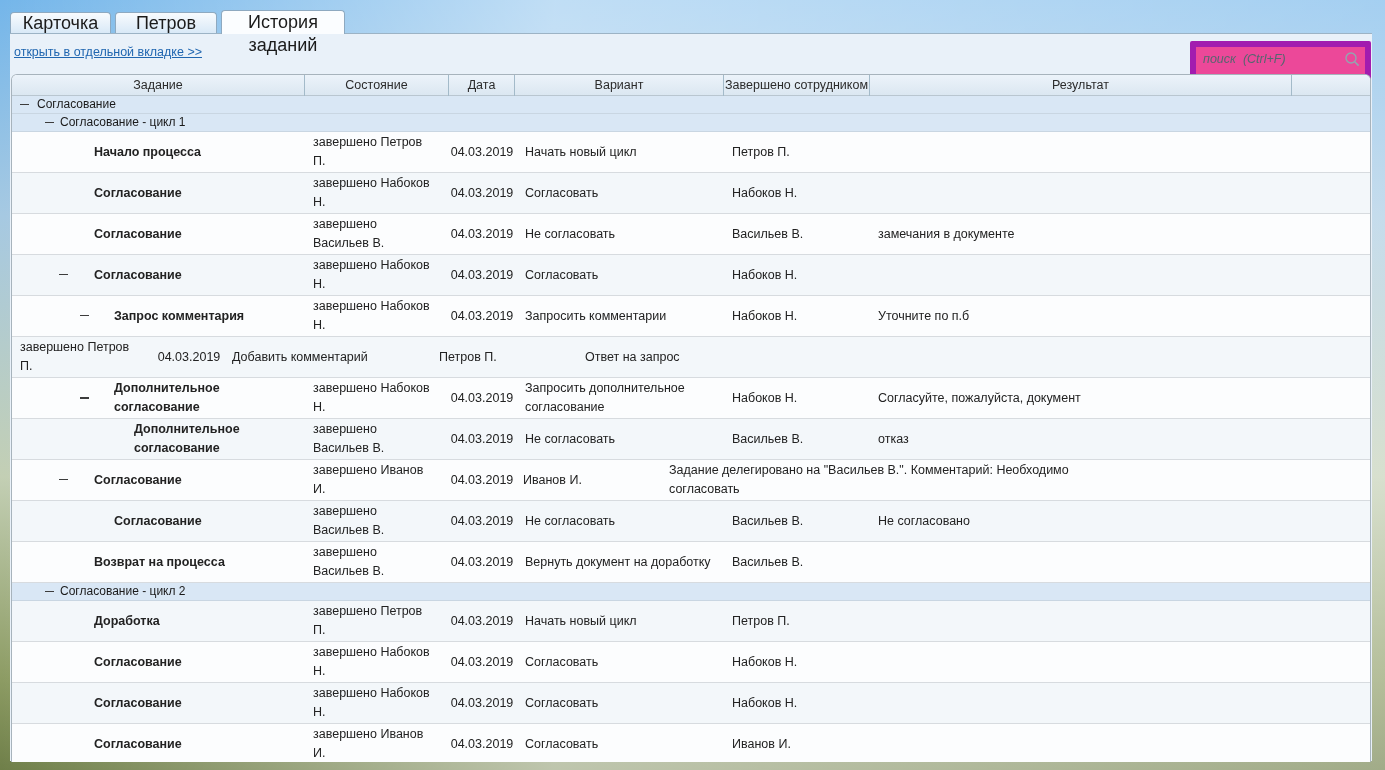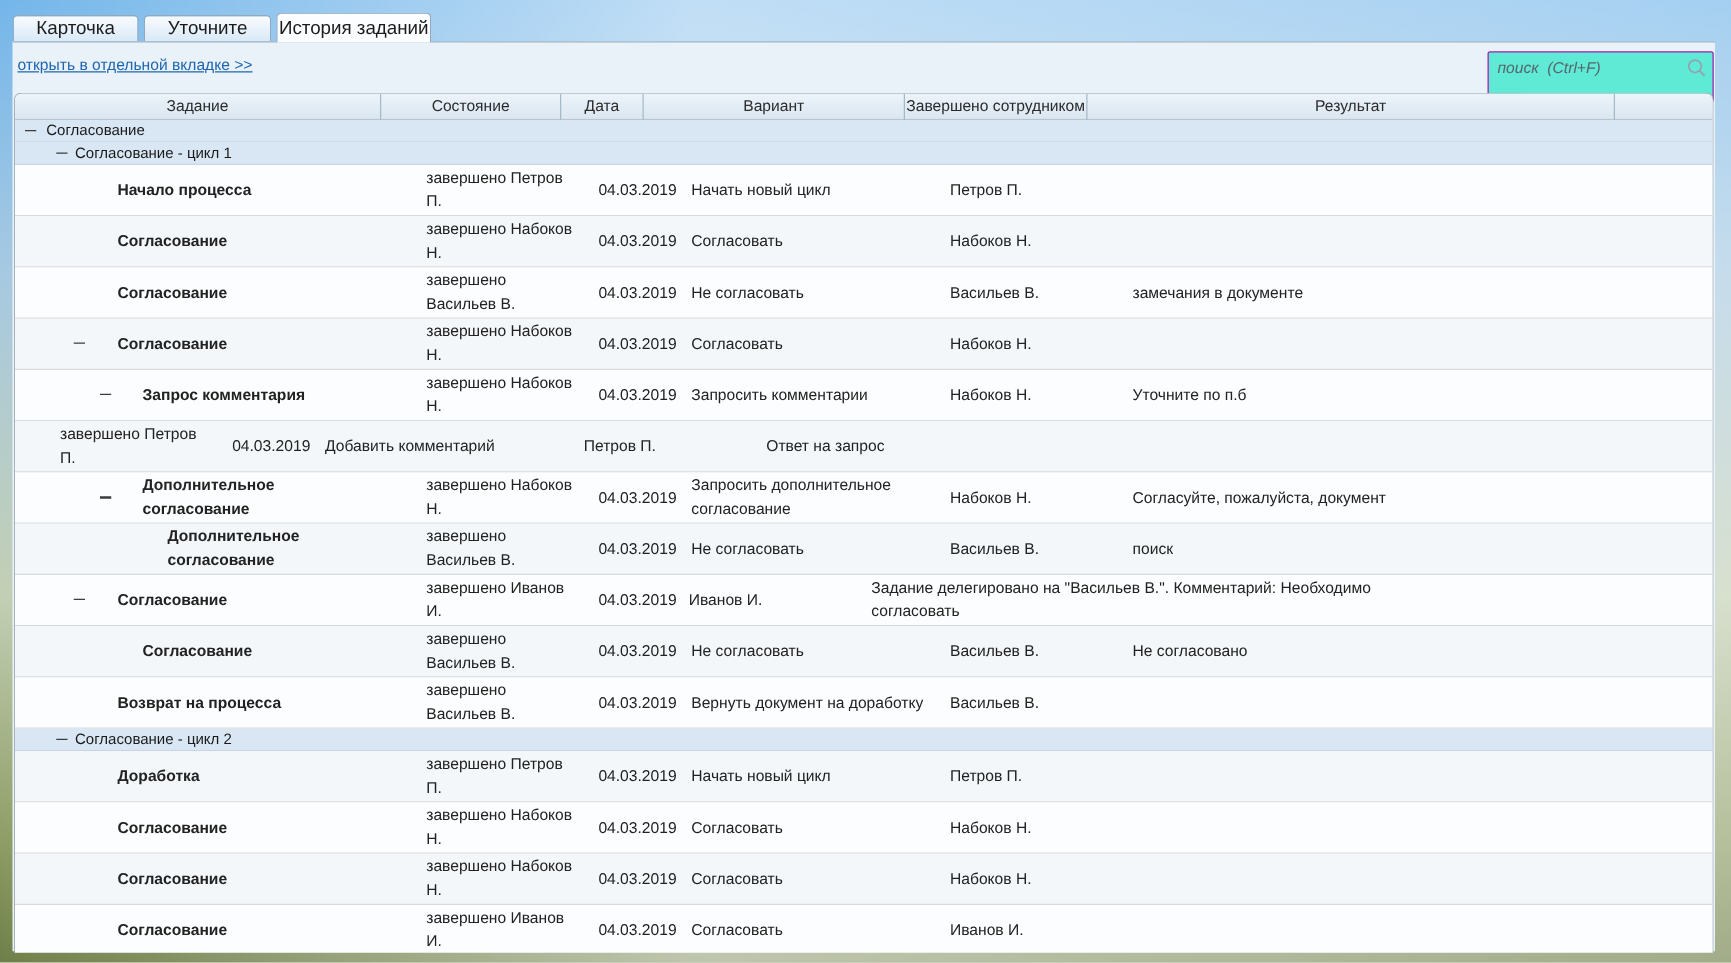--- a/index.html
+++ b/index.html
@@ -8,36 +8,36 @@
   body{
     background:
       linear-gradient(to right, rgba(255,255,255,0) 0%, rgba(255,255,255,0.55) 40%, rgba(255,255,255,0.35) 100%),
       linear-gradient(to bottom, #74b6ea 0%, #a6c9e2 28%, #c3cfb4 62%, #8d9c64 88%, #6f7f49 100%);
   }
   .stage{ position:relative; width:1385px; height:770px; }
 
   
   .tabbar{ position:relative; margin-left:10px; padding-top:9px; height:33px;
     display:flex; align-items:flex-end; }
-  .tab{ height:21px; line-height:20px; text-align:center; font-size:15px;
+  .tab{ height:21px; line-height:20px; text-align:center; font-size:18px;
     background:linear-gradient(#f8fbfe,#d9e9f7);
     border:1px solid #8ea9c0; border-bottom:none;
     border-radius:4px 4px 0 0; margin-right:4px; cursor:default; color:#1b1b1b; }
   .tab.t0{ width:101px; } .tab.t1{ width:102px; } .tab.t2{ width:124px; }
   .tab.active{ height:24px; line-height:23px; background:#fbfdff; position:relative;
     z-index:3; margin-bottom:-1px; }
 
   
   .panel{ position:relative; margin-left:10px; width:1362px; height:728px;
     background:#e9f1f9; border-top:1px solid #9cb3c5; }
   .toolbar{ position:relative; height:40px; }
   .open-link{ position:absolute; left:4px; top:11px; font-size:12.5px;
     color:#2066b0; text-decoration:underline; }
   .searchbox{ position:absolute; right:1px; top:7px; width:181px; height:41px;
-    background:#5eead4; border:1px solid #a21caf; border-radius:2px; }
+    background:#ec4899; border:6px solid #a21caf; border-radius:2px; }
   .searchbox input{ position:absolute; left:7px; top:1px; width:148px; height:21px;
     border:none; outline:none; font-size:12.5px; font-family:"Liberation Sans",sans-serif; background:transparent; }
   .searchbox input::placeholder{ font-style:italic; color:#56666f; opacity:1; }
   .searchbox svg{ position:absolute; right:4px; top:4px; }
 
   
   .grid{ position:relative; margin-left:1px; width:1360px; height:688px;
     background:#fdfeff; border:1px solid #a7b3bc; border-bottom:none;
     border-radius:6px 6px 0 0; overflow:hidden; }
   .grid-header{ display:flex; height:21px;
@@ -49,21 +49,21 @@
   .row{ display:flex; align-items:center; position:relative;
     border-bottom:1px solid #d7dbdf; background:#fcfdfe; }
   .row.alt{ background:#f3f7fa; }
   .row.group{ background:#d9e7f5; min-height:17px; border-bottom:1px solid #c9d6e2; }
   .gtext{ font-size:12px; line-height:15px; padding:1px 0; color:#1a1a1a; }
 
   .cell{ font-size:12.5px; line-height:19px; padding-top:1px; padding-bottom:1px; }
   .c0{ width:293px; } .c1{ width:144px; } .c2{ width:66px; }
   .c3{ width:209px; } .c4{ width:146px; } .c5{ width:422px; }
   .row .c0{ padding-right:4px;font-weight:bold; }
-  .row .c1{ padding-left:8px; padding-right:16px;margin-left:28px; }
+  .row .c1{ padding-left:8px; padding-right:16px; }
   .row .c2{ text-align:center; }
   .row .c3{ padding-left:10px; padding-right:8px; }
   .row .c4{ padding-left:8px; padding-right:6px; }
   .row .c5{ padding-left:8px; padding-right:10px; }
   .row{ min-height:21px; }
 
   
   .pl0{ padding-left:25px; } .pl1{ padding-left:48px; } .pl2{ padding-left:82px; }
   .pl3{ padding-left:102px; } .pl4{ padding-left:122px; }
   
@@ -72,21 +72,21 @@
   .exp.bold{ height:2px; }
   .exp.el0{ left:8px; } .exp.el1{ left:33px; } .exp.el2{ left:47px; } .exp.el3{ left:68px; }
 </style>
 </head>
 <body>
 
 <div class="stage">
 
   <div class="tabbar">
     <div class="tab t0">Карточка</div>
-    <div class="tab t1">Уточните</div>
+    <div class="tab t1">Петров</div>
     <div class="tab t2 active">История заданий</div>
   </div>
 
   <div class="panel">
     <div class="toolbar">
       <a href="#" class="open-link">открыть в отдельной вкладке &gt;&gt;</a>
       <div class="searchbox">
         <input type="text" placeholder="поиск  (Ctrl+F)" style="">
         <svg width="17" height="17" viewBox="0 0 17 17">
           <circle cx="7" cy="7" r="5" fill="none" stroke="#93a5b1" stroke-width="1.4"></circle>
@@ -171,21 +171,21 @@
             <div class="cell c3">Запросить дополнительное согласование</div>
             <div class="cell c4">Набоков Н.</div>
             <div class="cell c5">Согласуйте, пожалуйста, документ</div>
           </div>
           <div class="row data alt">
             <div class="cell c0 pl4">Дополнительное согласование</div>
             <div class="cell c1">завершено Васильев В.</div>
             <div class="cell c2">04.03.2019</div>
             <div class="cell c3">Не согласовать</div>
             <div class="cell c4">Васильев В.</div>
-            <div class="cell c5">поиск</div>
+            <div class="cell c5">отказ</div>
           </div>
           <div class="row data">
             <span class="exp el2"></span>
             <div class="cell c0 pl2">Согласование</div>
             <div class="cell c1">завершено Иванов И.</div>
             <div class="cell c2">04.03.2019</div>
             <div class="cell c4">Иванов И.</div>
             <div class="cell c5">Задание делегировано на "Васильев В.". Комментарий: Необходимо согласовать</div>
           </div>
           <div class="row data alt">

